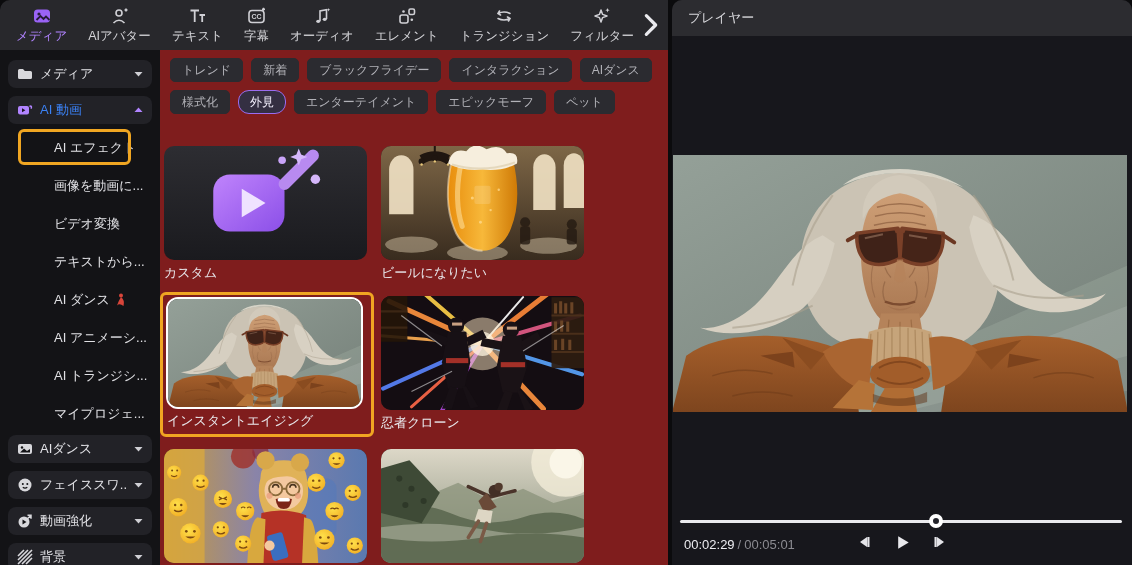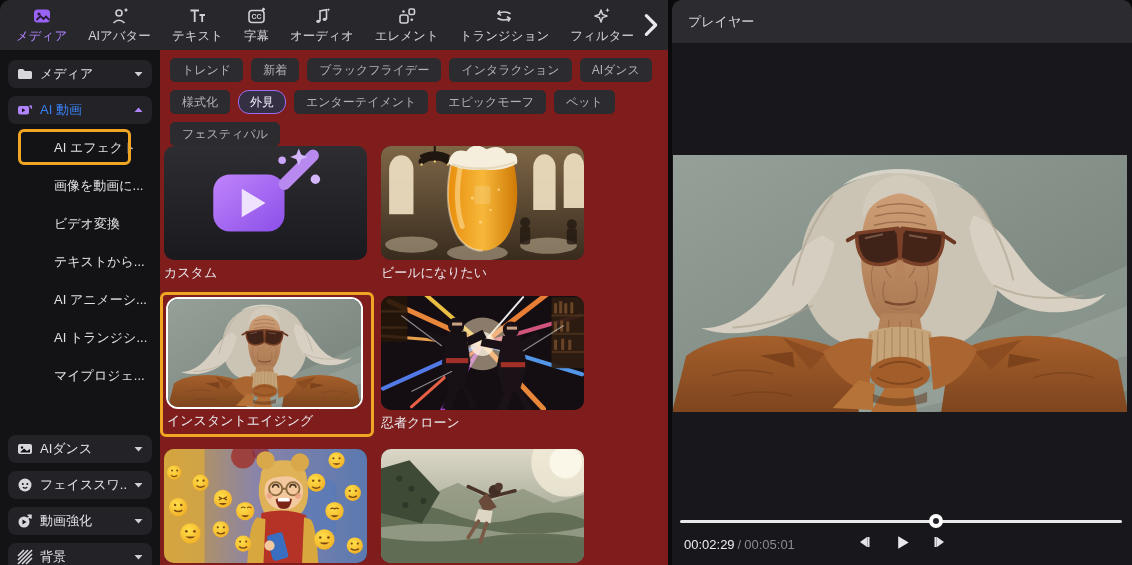--- a/index.html
+++ b/index.html
@@ -44,21 +44,21 @@
   .card-custom .thumb { background:linear-gradient(180deg,#2d2d32 0%,#1a1a1e 100%);
                         display:flex; align-items:center; justify-content:center; }
   .annot-card { position:absolute; left:0px; top:242px; width:214px; height:145px;
                 border:3px solid #F0A622; border-radius:6px; z-index:4; padding:2px 0 0 3px; }
   .annot-card .thumb { width:197px; height:112px; border:2px solid #ffffff; border-radius:12px; }
   .annot-card .card-label { margin-top:3px; padding-left:1px; }
 
   
   .player { position:absolute; left:672px; top:0; width:460px; height:565px;
             background:#17171c; border-radius:10px 10px 0 0; }
-  .player-header { position:absolute; left:0; top:0; width:460px; height:43px;
+  .player-header { position:absolute; left:0; top:0; width:460px; height:36px;
                    background:#2c2c30; border-radius:10px 10px 0 0;
                    display:flex; align-items:center; padding-left:16px; }
   .player-header span { font-size:13px; color:#d6d6da; }
   .video { position:absolute; left:1px; top:155px; width:454px; height:257px; }
   .video svg { display:block; width:100%; height:100%; }
   .progress { position:absolute; left:8px; top:520px; width:442px; height:3px;
               background:#e9e9ec; border-radius:2px; cursor:pointer; }
   .handle { position:absolute; top:-6px; left:calc(58% - 7px); width:14px; height:14px;
             border-radius:50%; background:#23232a; border:4px solid #ffffff; cursor:grab; }
   .time { position:absolute; left:12px; top:537px; font-size:13px; color:#ececf0; }
@@ -501,20 +501,27 @@
         <div class="sb-sub-item">
             <span>画像を動画に...</span>
           </div>
         <div class="sb-sub-item">
             <span>ビデオ変換</span>
           </div>
         <div class="sb-sub-item">
             <span>テキストから...</span>
           </div>
         <div class="sb-sub-item">
+          <span>AI ダンス</span>
+          <svg width="12" height="14" viewBox="0 0 12 14">
+              <circle cx="6" cy="2.5" r="2" fill="#d8453a"></circle>
+              <path d="M6,4 Q10,7 8.5,13 Q4.5,10 2,12.5 Q4,7 6,4 Z" fill="#d8453a"></path>
+            </svg>
+        </div>
+        <div class="sb-sub-item">
             <span>AI アニメーシ...</span>
           </div>
         <div class="sb-sub-item">
             <span>AI トランジシ...</span>
           </div>
         <div class="sb-sub-item">
             <span>マイプロジェ...</span>
           </div>
       </div>
       <div class="annot annot-effects"></div>
@@ -571,21 +578,20 @@
         <div class="chip">トレンド</div>
         <div class="chip">新着</div>
         <div class="chip">ブラックフライデー</div>
         <div class="chip">インタラクション</div>
         <div class="chip">AIダンス</div>
         <div class="chip">様式化</div>
         <div class="chip sel">外見</div>
         <div class="chip">エンターテイメント</div>
         <div class="chip">エピックモーフ</div>
         <div class="chip">ペット</div>
-        <div class="chip">フェスティバル</div>
       </div>
 
       <div class="card card-custom" style="left:4px; top:96px">
         <div class="thumb">
           <svg width="48" height="48" viewBox="0 0 48 48">
               <use href="#sym-custom"></use>
             </svg>
         </div>
         <div class="card-label">カスタム</div>
       </div>

